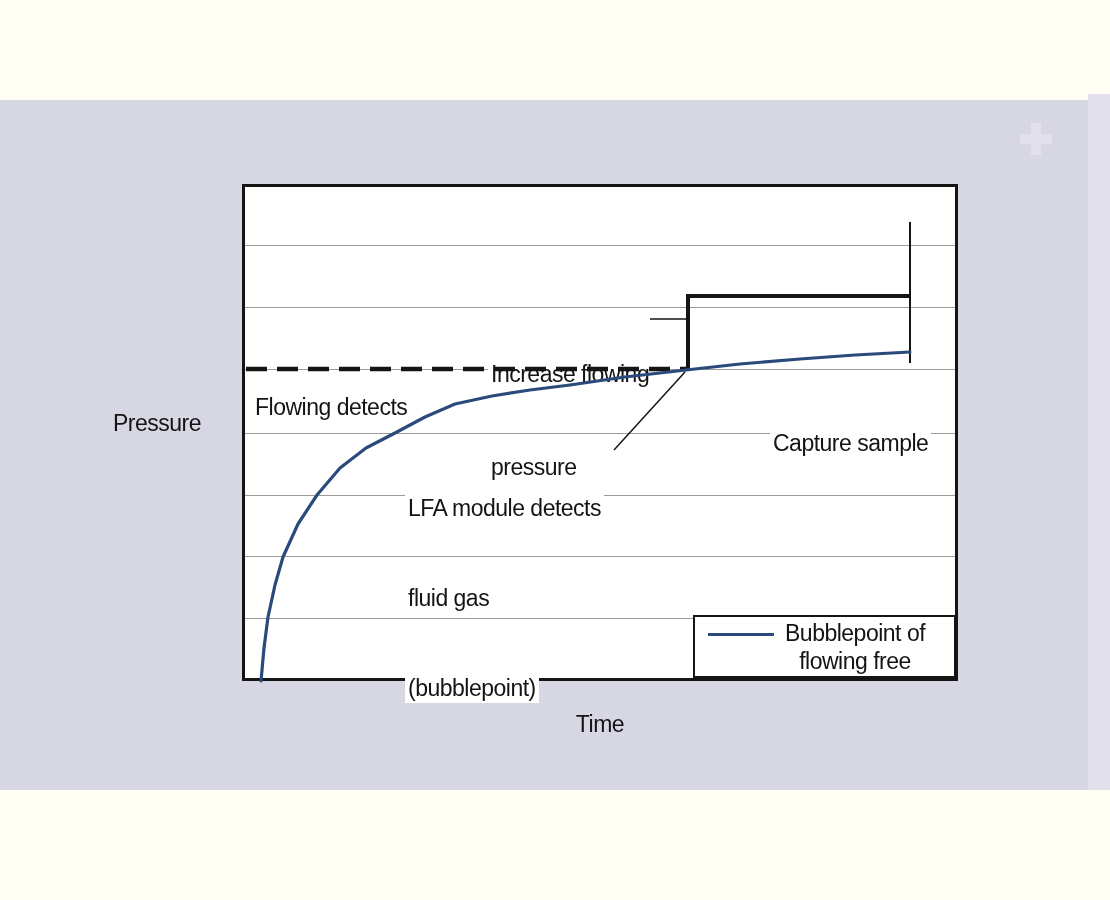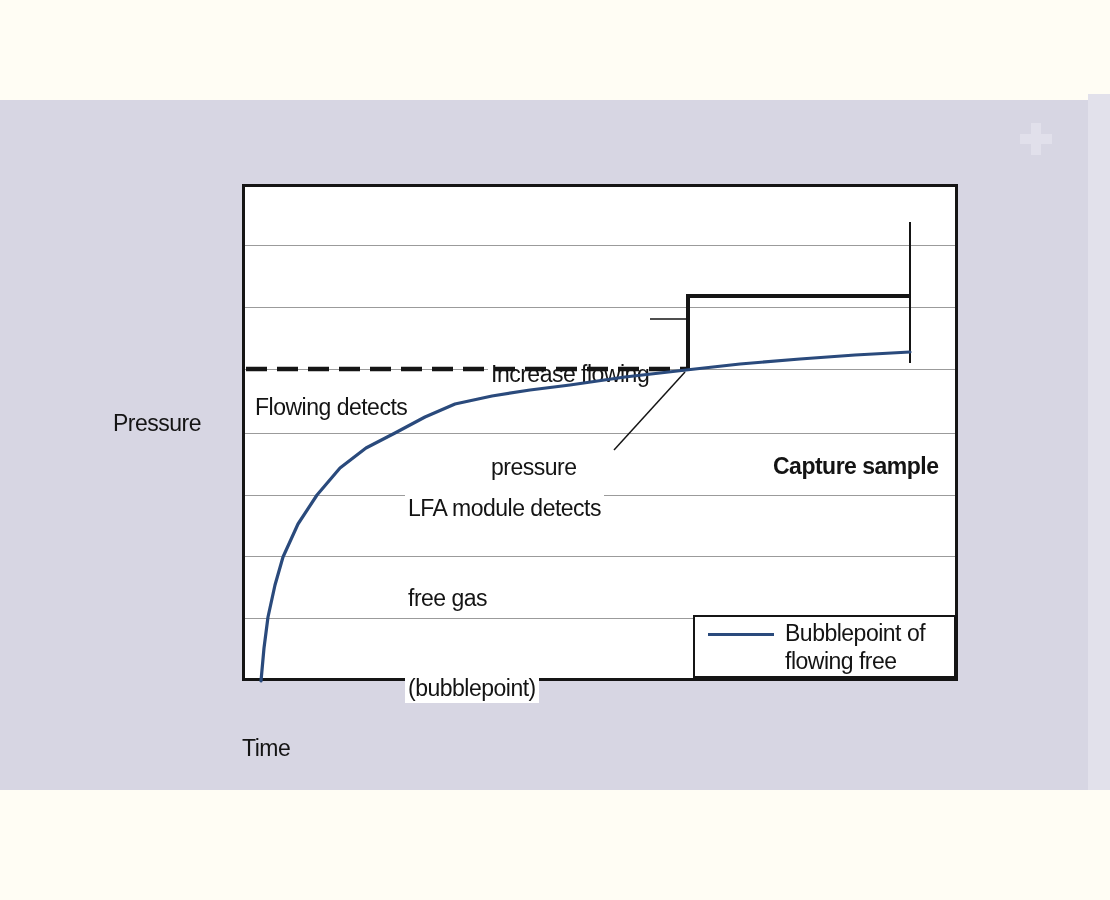--- a/index.html
+++ b/index.html
@@ -11,28 +11,28 @@
   .watermark i{position:absolute;display:block;background:#e1e0eb;}
   .wm-h{left:0;top:11px;width:32px;height:10px;}
   .wm-v{left:11px;top:0;width:10px;height:32px;}
   .plot{position:absolute;left:242px;top:184px;width:716px;height:497px;background:#ffffff;
         border:3px solid #151515;box-sizing:border-box;}
   .gridline{position:absolute;left:245px;width:710px;height:1px;background:#9b9b9b;}
   .lbl{position:absolute;font-size:23px;letter-spacing:-0.5px;line-height:28px;white-space:pre;}
   .lbl span{display:block;width:fit-content;background:#ffffff;padding:0 3px;}
   .flowing{left:252px;top:337px;}
   .increase{left:488px;top:297px;line-height:31px;}
-  .capture{left:770px;top:396px;font-weight:bold;}
+  .capture{left:770px;top:373px;}
   .lfa{left:405px;top:433px;line-height:30px;}
   .ylab{left:113px;top:409px;}
-  .xlab{left:242px;top:710px;width:716px;margin-top:24px;}
+  .xlab{left:242px;top:710px;width:716px;text-align:center;}
   .legend{position:absolute;left:693px;top:615px;width:263px;height:63px;background:#ffffff;
           border:2px solid #151515;box-sizing:border-box;}
   .legend-line{position:absolute;left:13px;top:16px;width:66px;height:3px;background:#2a4a7c;}
-  .legend-text{position:absolute;left:90px;top:2px;font-size:23px;letter-spacing:-0.5px;line-height:28px;}
+  .legend-text{position:absolute;left:90px;top:2px;font-size:23px;letter-spacing:-0.5px;line-height:28px;text-align:center;}
   .legend-text span{display:block;}
   svg.overlay{position:absolute;left:0;top:0;width:1110px;height:900px;}
   .dashed{stroke:#151515;stroke-width:4.5;stroke-dasharray:21 10;fill:none;}
   .step{stroke:#151515;stroke-width:4;fill:none;}
   .thin{stroke:#151515;stroke-width:2;fill:none;}
   .thin2{stroke:#151515;stroke-width:1.5;fill:none;}
   .curve{stroke:#2a4a7c;stroke-width:3.2;fill:none;stroke-linejoin:round;stroke-linecap:round;}
 </style>
 </head>
 <body>
@@ -67,21 +67,21 @@
     <span>Increase flowing</span>
     <span>pressure</span>
   </div>
 
   <div class="lbl capture">
     <span>Capture sample</span>
   </div>
 
   <div class="lbl lfa">
     <span>LFA module detects</span>
-    <span>free gas</span>
+    <span>fluid gas</span>
     <span>(bubblepoint)</span>
   </div>
 
   <div class="legend">
     <div class="legend-line"></div>
     <div class="legend-text">
       <span>Bubblepoint of</span>
       <span>flowing free</span>
     </div>
   </div>

